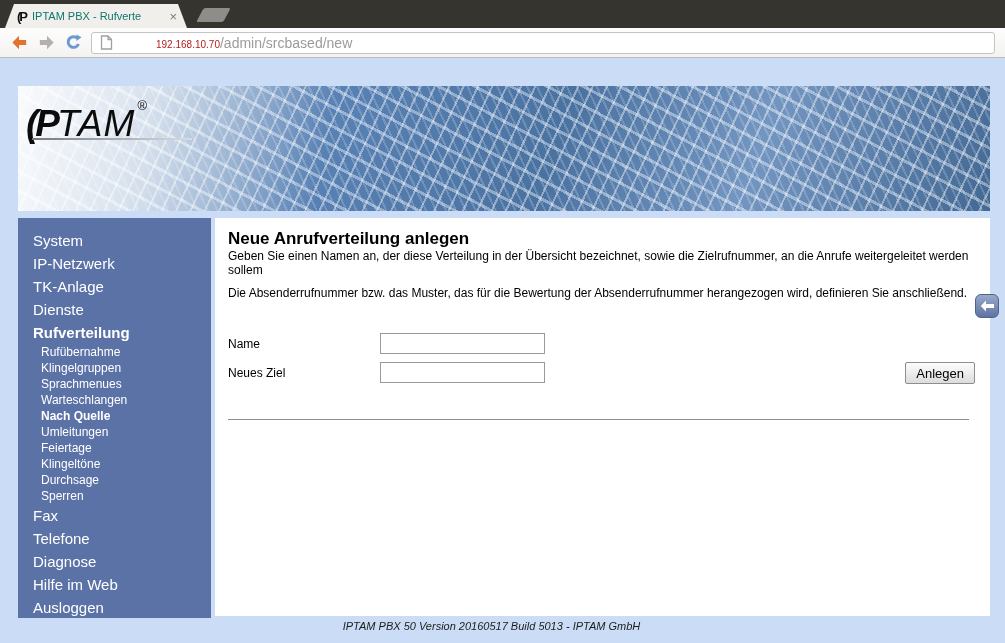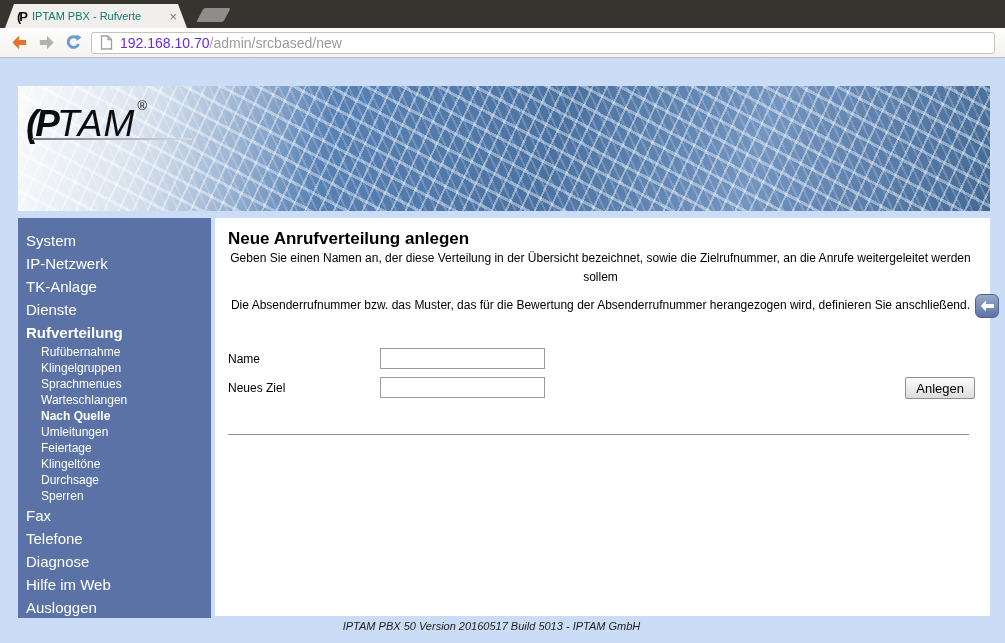--- a/index.html
+++ b/index.html
@@ -17,21 +17,21 @@
     flex:1 1 auto; -webkit-mask-image:linear-gradient(to right,#000 85%,transparent); }
   .tab-close { font-size:13px; color:#7e7c78; margin-left:4px; flex:0 0 auto; cursor:default; }
   .newtab { position:absolute; left:200px; top:8px; width:27px; height:14px;
     background:#8f8d89; transform:skewX(-28deg); border-radius:2px; }
 
   .toolbar { width:1005px; height:30px; background:linear-gradient(#fdfdfd,#f4f3f1);
     border-bottom:1px solid #bcbab6; display:flex; align-items:center; padding:0 10px; gap:8px; }
   .nav-ico { width:19px; height:19px; flex:0 0 auto; }
   .urlbar { flex:1 1 auto; height:22px; background:#fff; border:1px solid #c6c4c1;
     border-radius:3px; display:flex; align-items:center; padding:0 8px; gap:7px; }
-  .url-host { font-size:14px; color:#6d28d9; }
+  .url-host { font-size:10px; color:#b91c1c;margin-left:36px; }
   .url-path { font-size:14px; color:#9b9b9b; }
 
   
   .page { position:relative; width:1005px; height:583px; background:#cadcf6; }
 
   .banner { position:absolute; left:18px; top:28px; width:972px; height:125px;
     overflow:hidden;
     background:
       linear-gradient(100deg, rgba(255,255,255,.95) 0%, rgba(255,255,255,.70) 14%, rgba(255,255,255,0) 32%),
       repeating-linear-gradient(115deg, rgba(255,255,255,.40) 0 2px, rgba(255,255,255,0) 2px 13px),
@@ -42,29 +42,29 @@
   }
   .logo { position:absolute; left:8px; top:12px; color:#0c0c0c; }
   .logo-bold { font-size:37px; font-weight:900; letter-spacing:-3px; }
   .logo-light { font-size:37px; font-weight:400; letter-spacing:1px; }
   .logo-reg { font-size:13px; vertical-align:26px; margin-left:2px; }
   .logo-rule { position:absolute; left:14px; top:52px; width:160px; height:2px;
     background:linear-gradient(to right,#77797c,#d7dde3); }
 
   .sidebar { position:absolute; left:18px; top:160px; width:193px; height:400px;
     background:#5b72a7; padding-top:11px; }
-  .nav-item { color:#fff; font-size:15px; line-height:23px; padding-left:8px;
+  .nav-item { color:#fff; font-size:15px; line-height:23px; padding-left:15px;
     white-space:nowrap; cursor:pointer; }
   .nav-item.sub { font-size:12px; line-height:16px; padding-left:23px; }
   .nav-item.active { font-weight:bold; }
 
   .content { position:absolute; left:215px; top:160px; width:775px; height:398px;
     background:#fff; padding:11px 14px 0 13px; }
   .content h1 { font-size:17px; font-weight:bold; color:#000; }
-  .content p { font-size:12px; line-height:19px; color:#000; margin-bottom:9px; max-width:745px;text-align:center; }
+  .content p { font-size:12px; line-height:14px; color:#000; margin-bottom:9px; max-width:745px; }
 
   .form-row { position:relative; height:29px; }
   .form-row label { font-size:12px; color:#000; position:absolute; left:0; top:4px; }
   .form-row input { position:absolute; left:152px; top:0; width:165px; height:21px;
     border:1px solid #9a9a9a; background:#fff; font-size:12px; padding:0 4px;
     font-family:"Liberation Sans", sans-serif; }
   .form-row .btn { position:absolute; right:1px; top:0; height:22px; padding:0 10px;
     font-size:13px; color:#000; background:linear-gradient(#fdfdfd,#dcdcdc);
     border:1px solid #8e8e8e; border-radius:2px; cursor:pointer;
     font-family:"Liberation Sans", sans-serif; }

